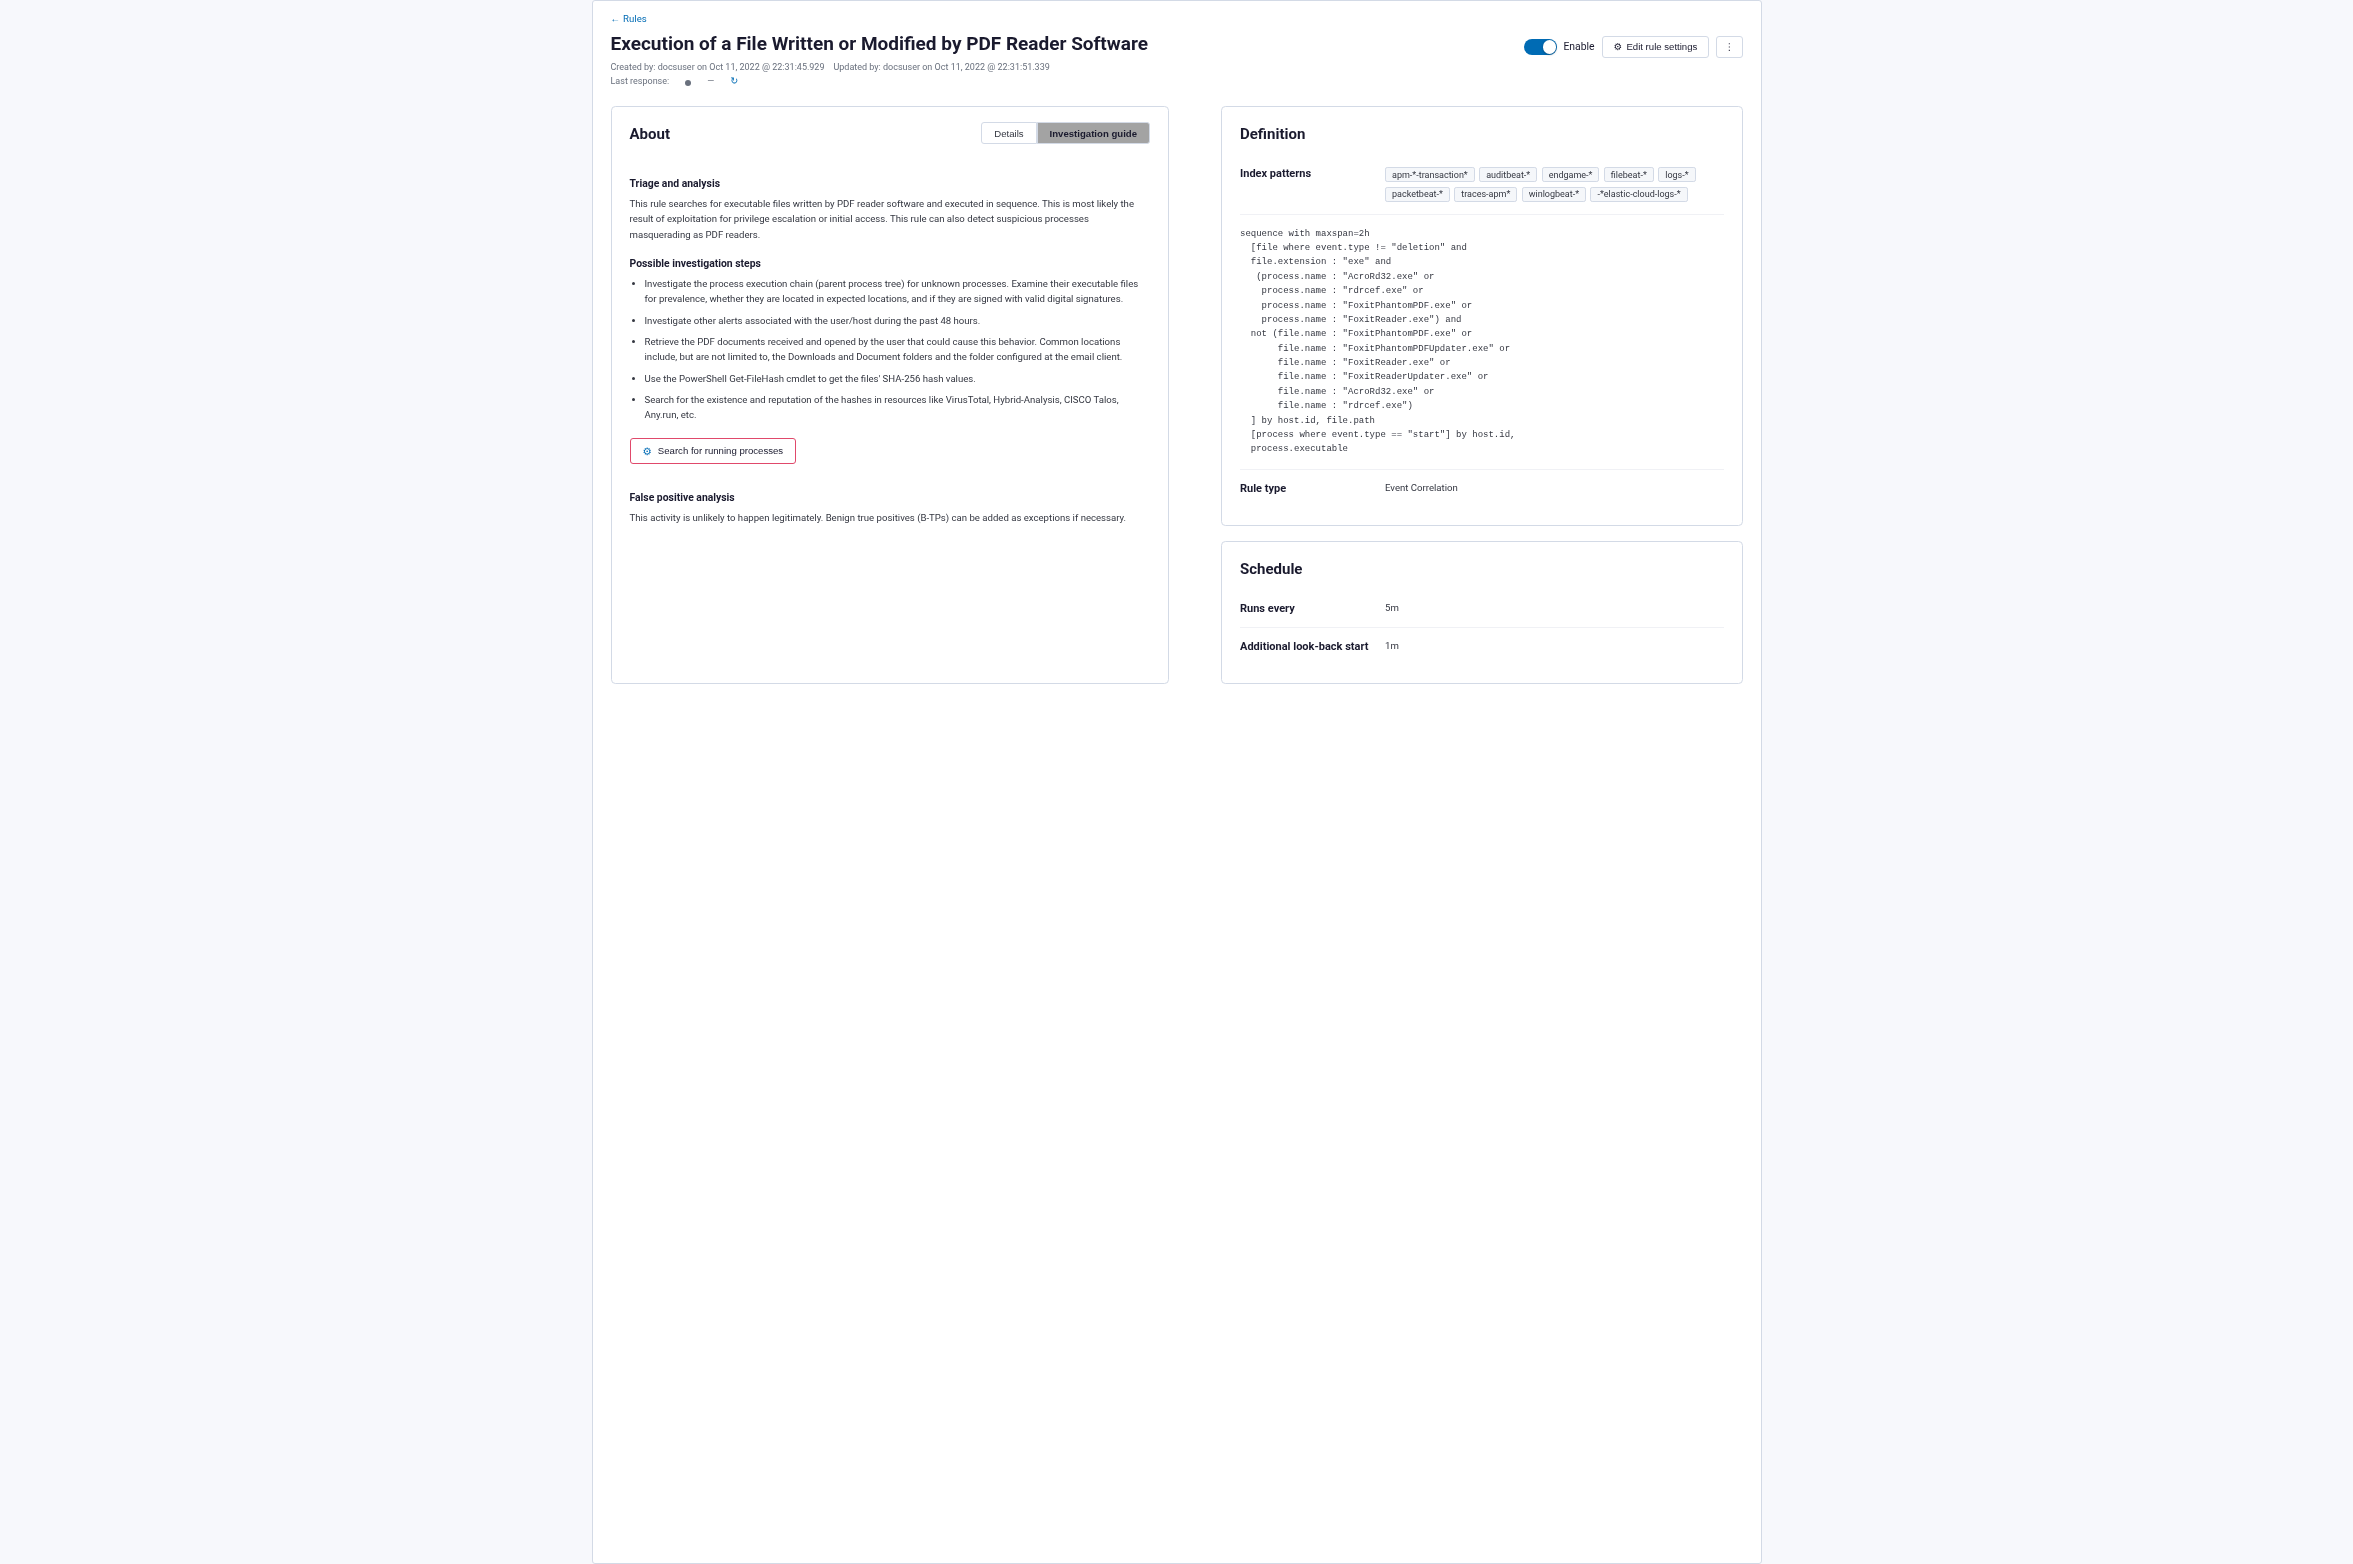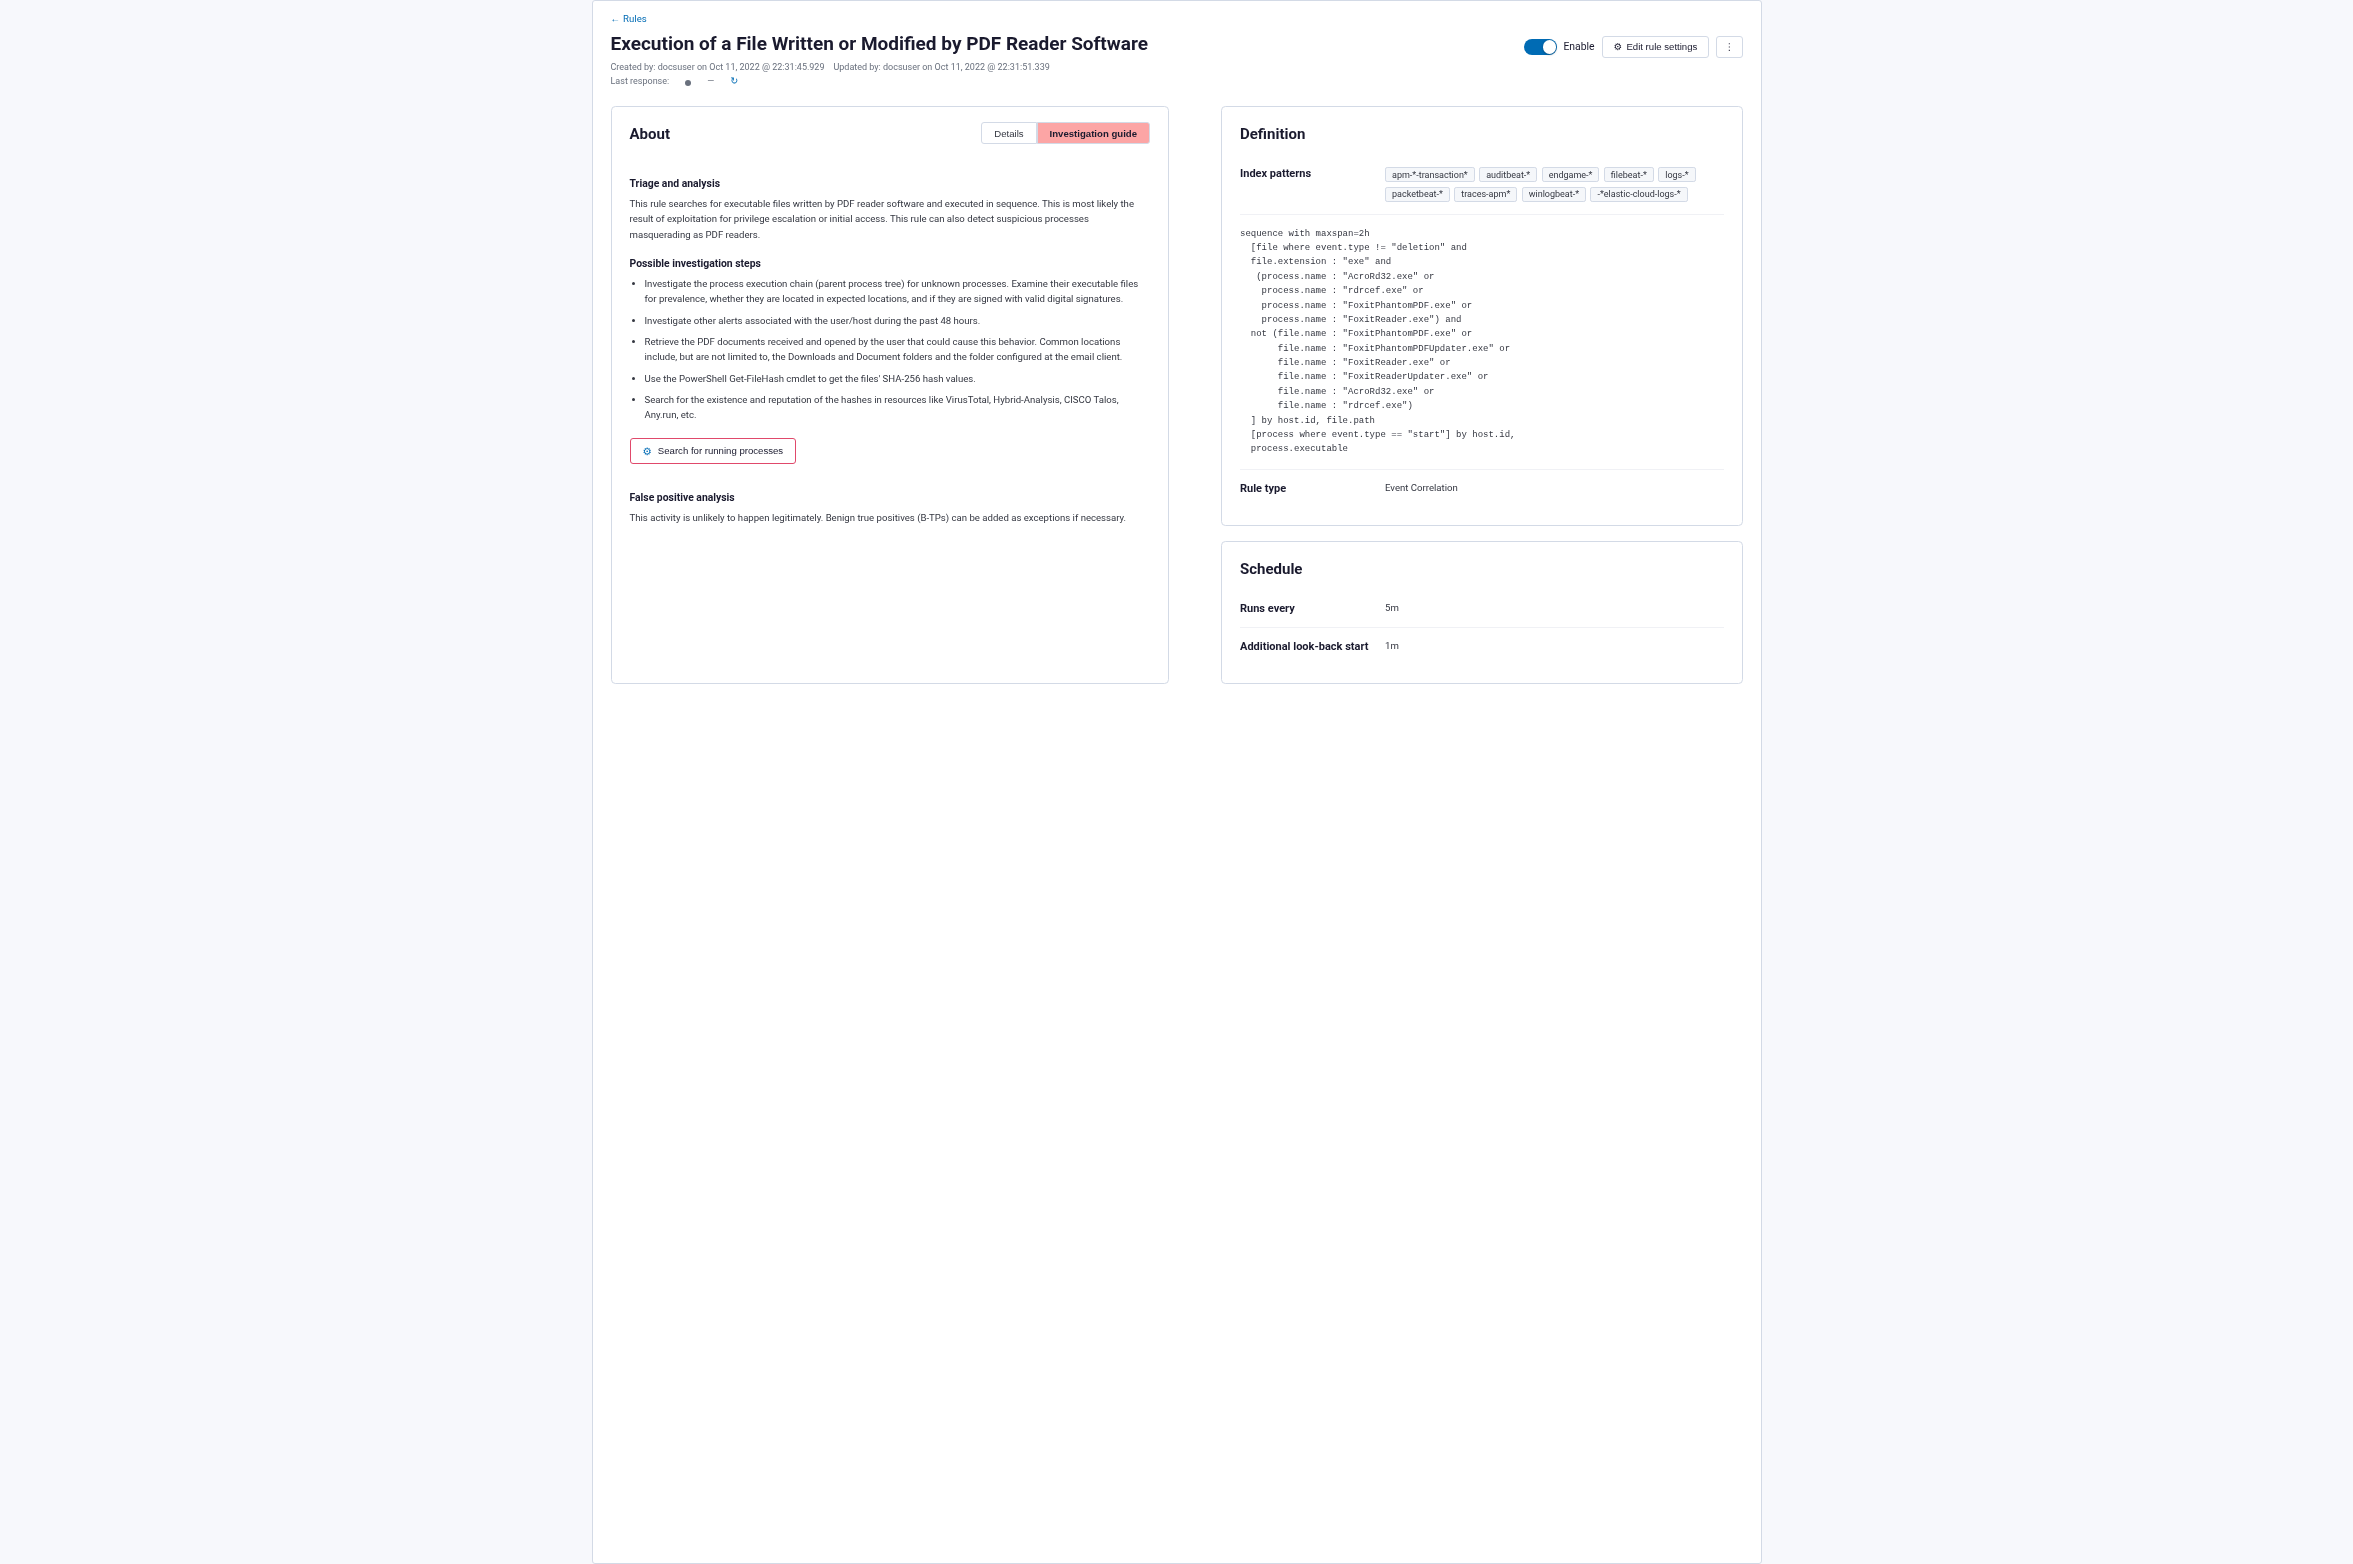--- a/index.html
+++ b/index.html
@@ -159,21 +159,21 @@
       padding: 4.4px 12px;
       border: 0.7px solid #d3dae6;
       background: #fff;
       cursor: pointer;
       font-size: 9.6px;
       color: #343741;
     }
     .tab-btn:first-child { border-radius: 3px 0 0 3px; }
     .tab-btn:last-child { border-radius: 0 3px 3px 0; }
     .tab-btn.active {
-      background: #fca5a5;
+      background: #a3a3a3;
       font-weight: 600;
       color: #1a1a2e;
     }
     
     .clearfix::after { content: ''; display: table; clear: both; }
     .section-heading {
       font-size: 10.4px;
       font-weight: 700;
       color: #1a1a2e;
       margin-bottom: 6px;

